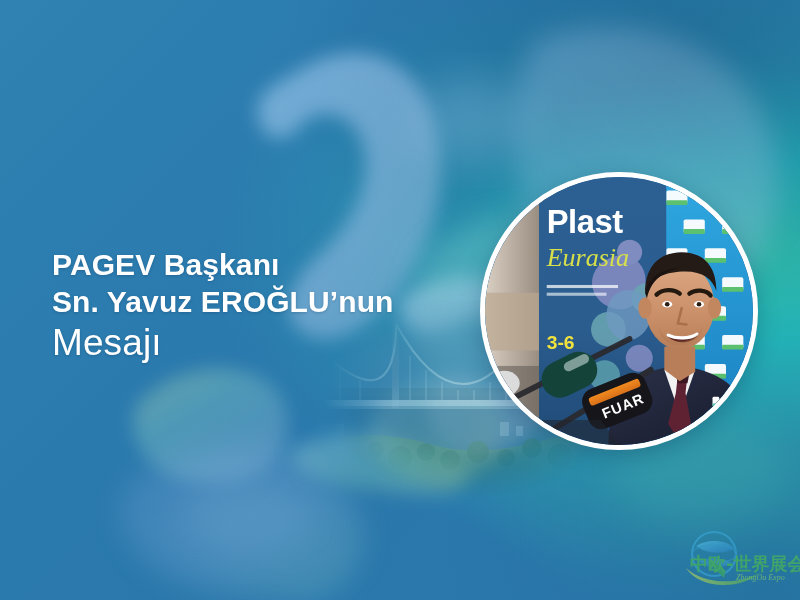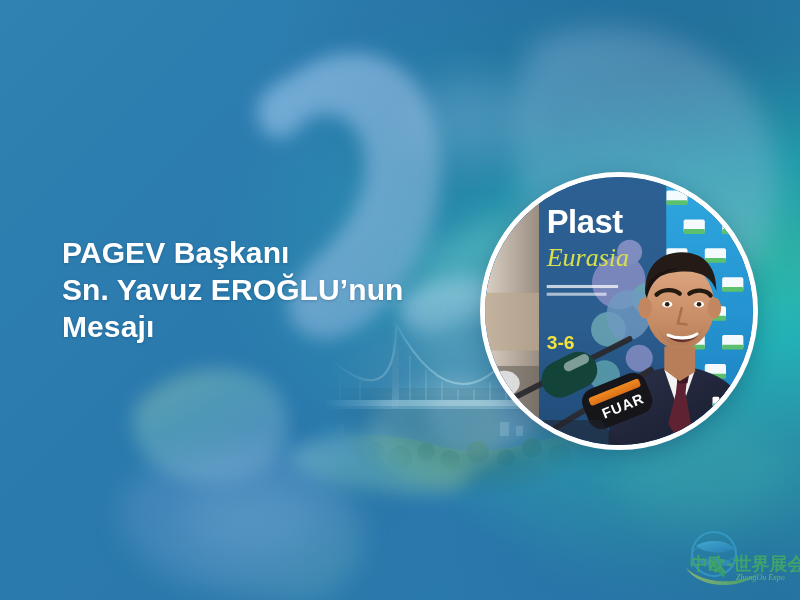--- a/index.html
+++ b/index.html
@@ -30,28 +30,27 @@
   
   .cityscape{
     position:absolute;left:300px;top:300px;width:330px;height:210px;
     opacity:.50;
     -webkit-mask-image:radial-gradient(58% 62% at 52% 46%, #000 0%, rgba(0,0,0,.82) 46%, rgba(0,0,0,0) 78%);
     mask-image:radial-gradient(58% 62% at 52% 46%, #000 0%, rgba(0,0,0,.82) 46%, rgba(0,0,0,0) 78%);
   }
 
   
   .headline{
-    position:absolute;left:52px;top:234px;width:400px;
+    position:absolute;left:52px;top:246px;width:400px;
     color:#ffffff;line-height:1.24;letter-spacing:.1px;
     text-shadow:0 1px 3px rgba(13,52,86,.28);
-    margin-left:10px;
   }
   .headline .l1{font-size:30px;font-weight:700;display:block;}
   .headline .l2{font-size:30px;font-weight:700;display:block;}
-  .headline .l3{font-size:30px;font-weight:700;display:block;}
+  .headline .l3{font-size:37px;font-weight:400;display:block;}
 
   
   .portrait{
     position:absolute;left:480px;top:172px;width:278px;height:278px;
     border-radius:50%;
     border:5px solid #ffffff;
     box-sizing:border-box;
     overflow:hidden;
     box-shadow:0 6px 22px rgba(10,45,80,.30);
     background:#1f5f96;

